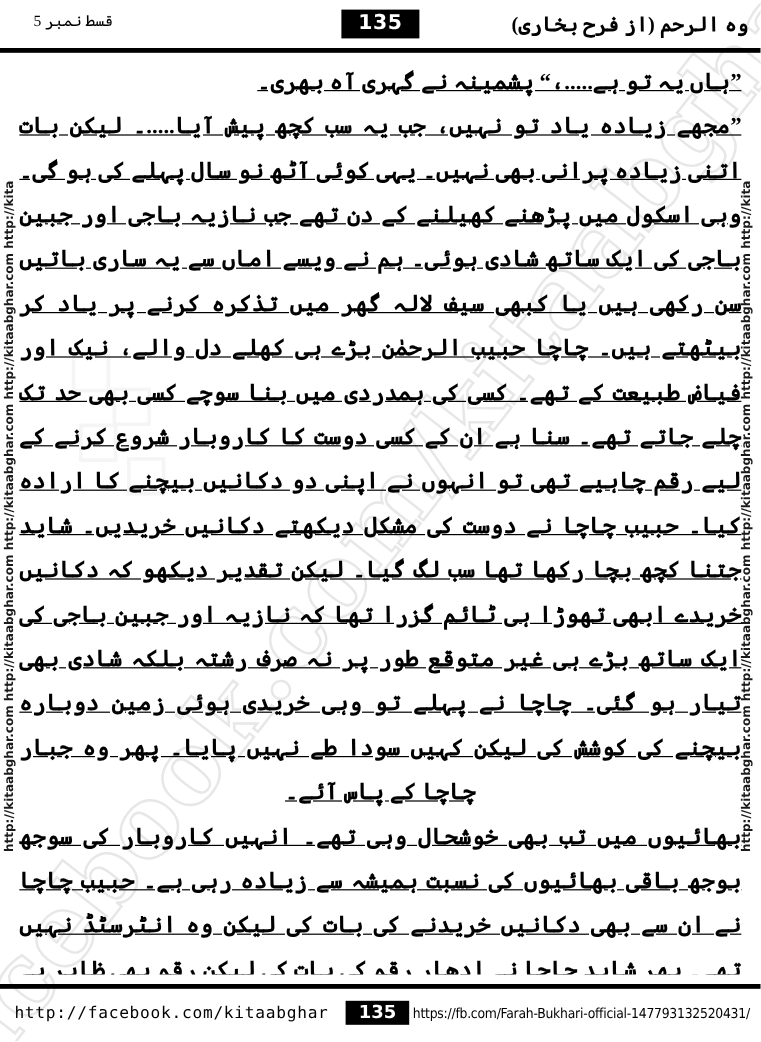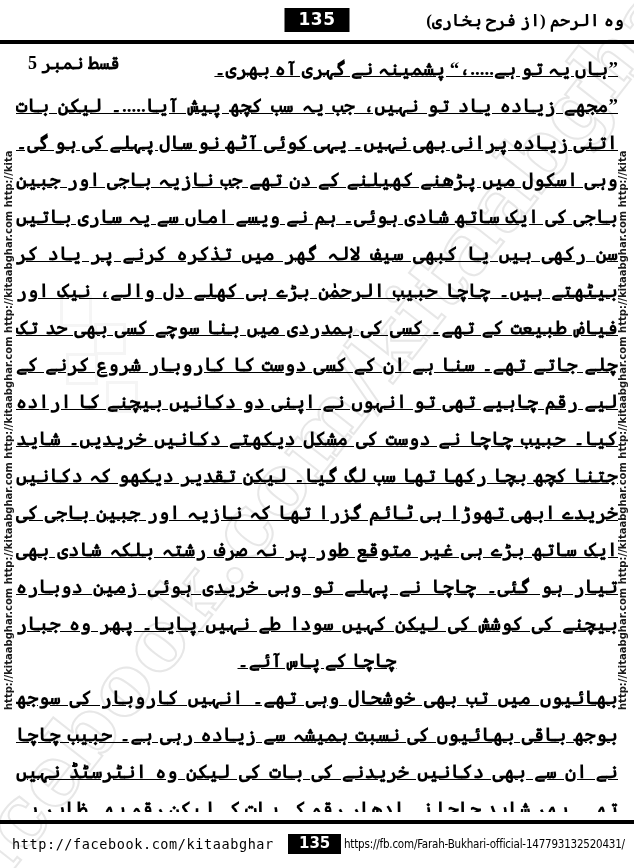--- a/index.html
+++ b/index.html
@@ -111,26 +111,25 @@
     font-size: 17px;
     font-weight: 700;
     color: #000;
     white-space: nowrap;
   }
   .header-episode {
     position: absolute;
     left: 28px;
     top: 2px;
     font-family: "Liberation Serif", serif;
-    font-size: 18px;
-    font-weight: 700;
+    font-size: 13px;
+    font-weight: 400;
     color: #000;
     white-space: nowrap;
     direction: rtl;
-    margin-top: 42px;
   }
   .page-badge {
     position: absolute;
     left: 50%;
     transform: translateX(-50%);
     top: 0px;
     background: #000000;
     color: #ffffff;
     font-family: "DejaVu Sans", sans-serif;
     font-size: 17px;

